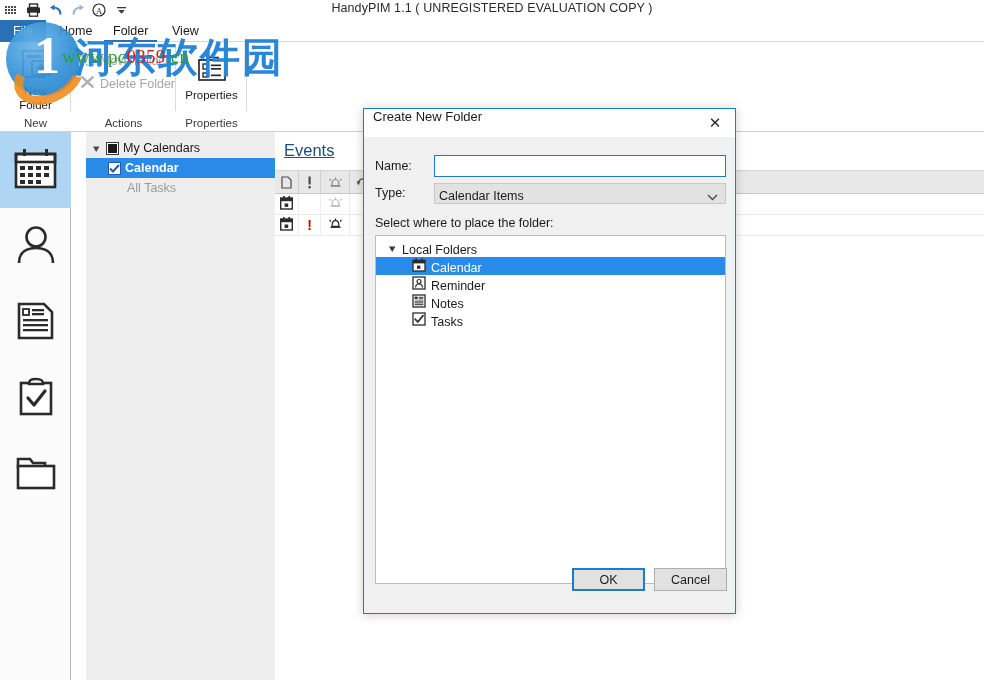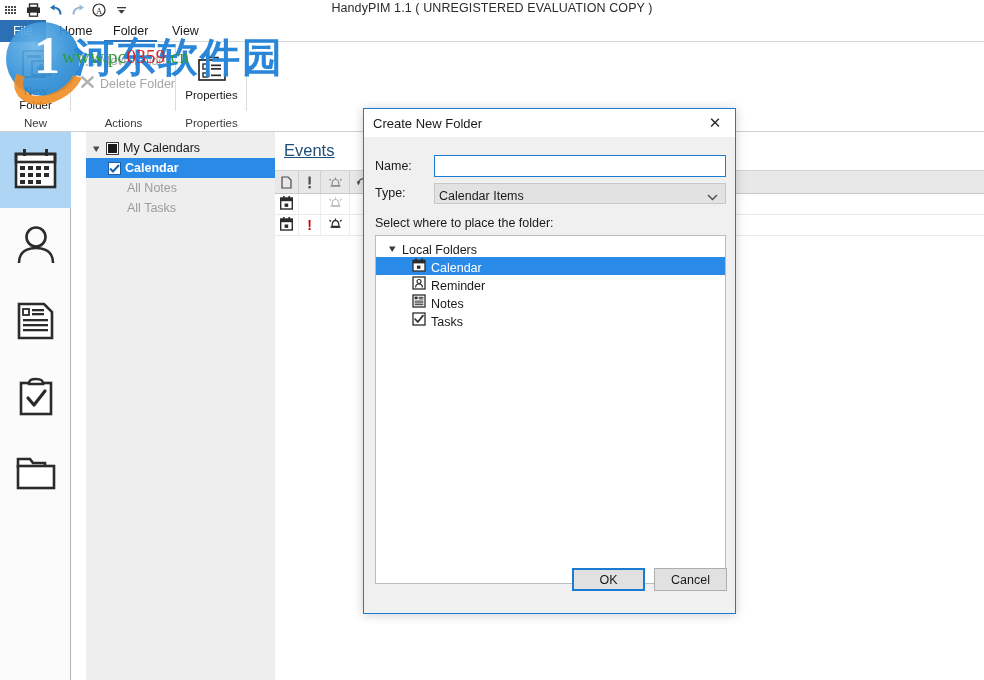--- a/index.html
+++ b/index.html
@@ -123,21 +123,21 @@
   .cell.dim, .cell.dim .cn { color:#9e9e9e; }
 
   
   #dlg {
     position:absolute; left:363px; top:108px; width:373px; height:506px;
     background:#f0f0f0; border:1px solid #1b7bd0;
     box-shadow:0 1px 10px rgba(0,0,0,.20);
   }
   #dlg-title {
     position:absolute; left:0; top:0; width:371px; height:28px;
-    background:#ffffff; display:flex; align-items:center;
+    background:#ffffff; display:flex; align-items:flex-start;
     padding-left:9px; font-size:13px; color:#1a1a1a;
   }
   #dlg-close {
     position:absolute; right:0; top:0; width:40px; height:28px;
     display:flex; align-items:center; justify-content:center;
     font-size:15px; color:#2a2a2a; cursor:default;
   }
   #dlg-body { position:absolute; left:0; top:28px; width:371px; bottom:0; }
   .frm-label { position:absolute; font-size:12.5px; color:#1a1a1a; }
   #name-input {
@@ -404,23 +404,20 @@
     </div>
     <div class="frow sel" style="padding-left:22px;">
       <span class="cbx checked">
         <svg width="11" height="9" viewBox="0 0 11 9">
             <path d="M1 4.5 L4 7.5 L10 1" fill="none" stroke="#1c5fa8" stroke-width="2"></path>
           </svg>
       </span>
       <span>Calendar</span>
     </div>
     <div class="frow dim" style="padding-left:41px;">
-      <span>All Notes</span>
-    </div>
-    <div class="frow dim" style="padding-left:41px;">
       <span>All Tasks</span>
     </div>
   </div>
 </div>
 
 <div id="listpane">
   <div id="listtitle">Events</div>
 
   <div id="colheader">
     <div class="colcell ic" style="left:0; width:24px;">

